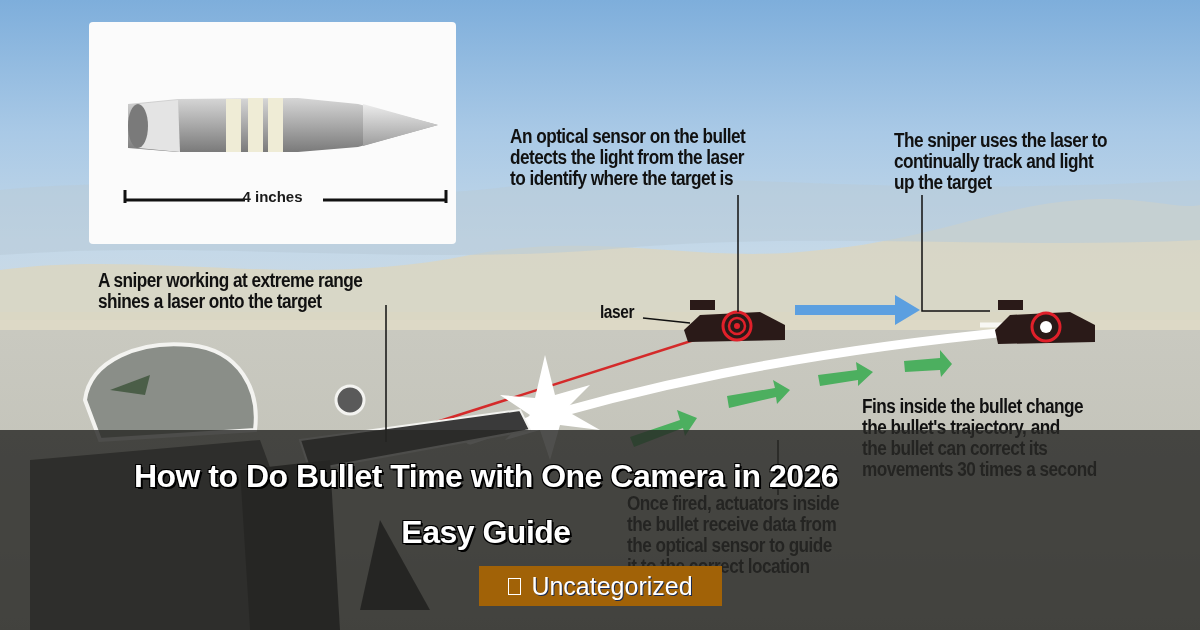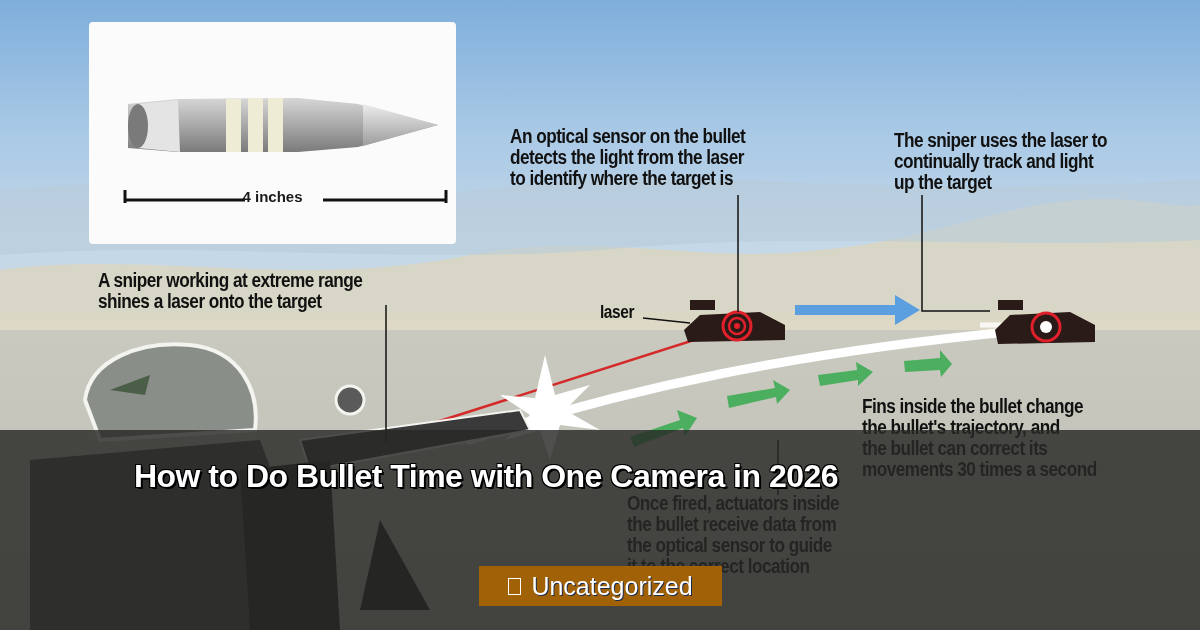--- a/index.html
+++ b/index.html
@@ -156,18 +156,19 @@
     <span>the optical sensor to guide</span>
     <span>it to the correct location</span>
   </div>
   <div class="small-label" style="left:600px; top:302px;">laser</div>
 </div>
 
 <div class="overlay"></div>
 
 <h1 class="title">
   <span>How to Do Bullet Time with One Camera in 2026</span><br>
+  <span>Easy Guide</span>
 </h1>
 
 <a class="category-badge">
   <span class="folder-icon"></span>
   <span>Uncategorized</span>
 </a>
 
 </body></html>

